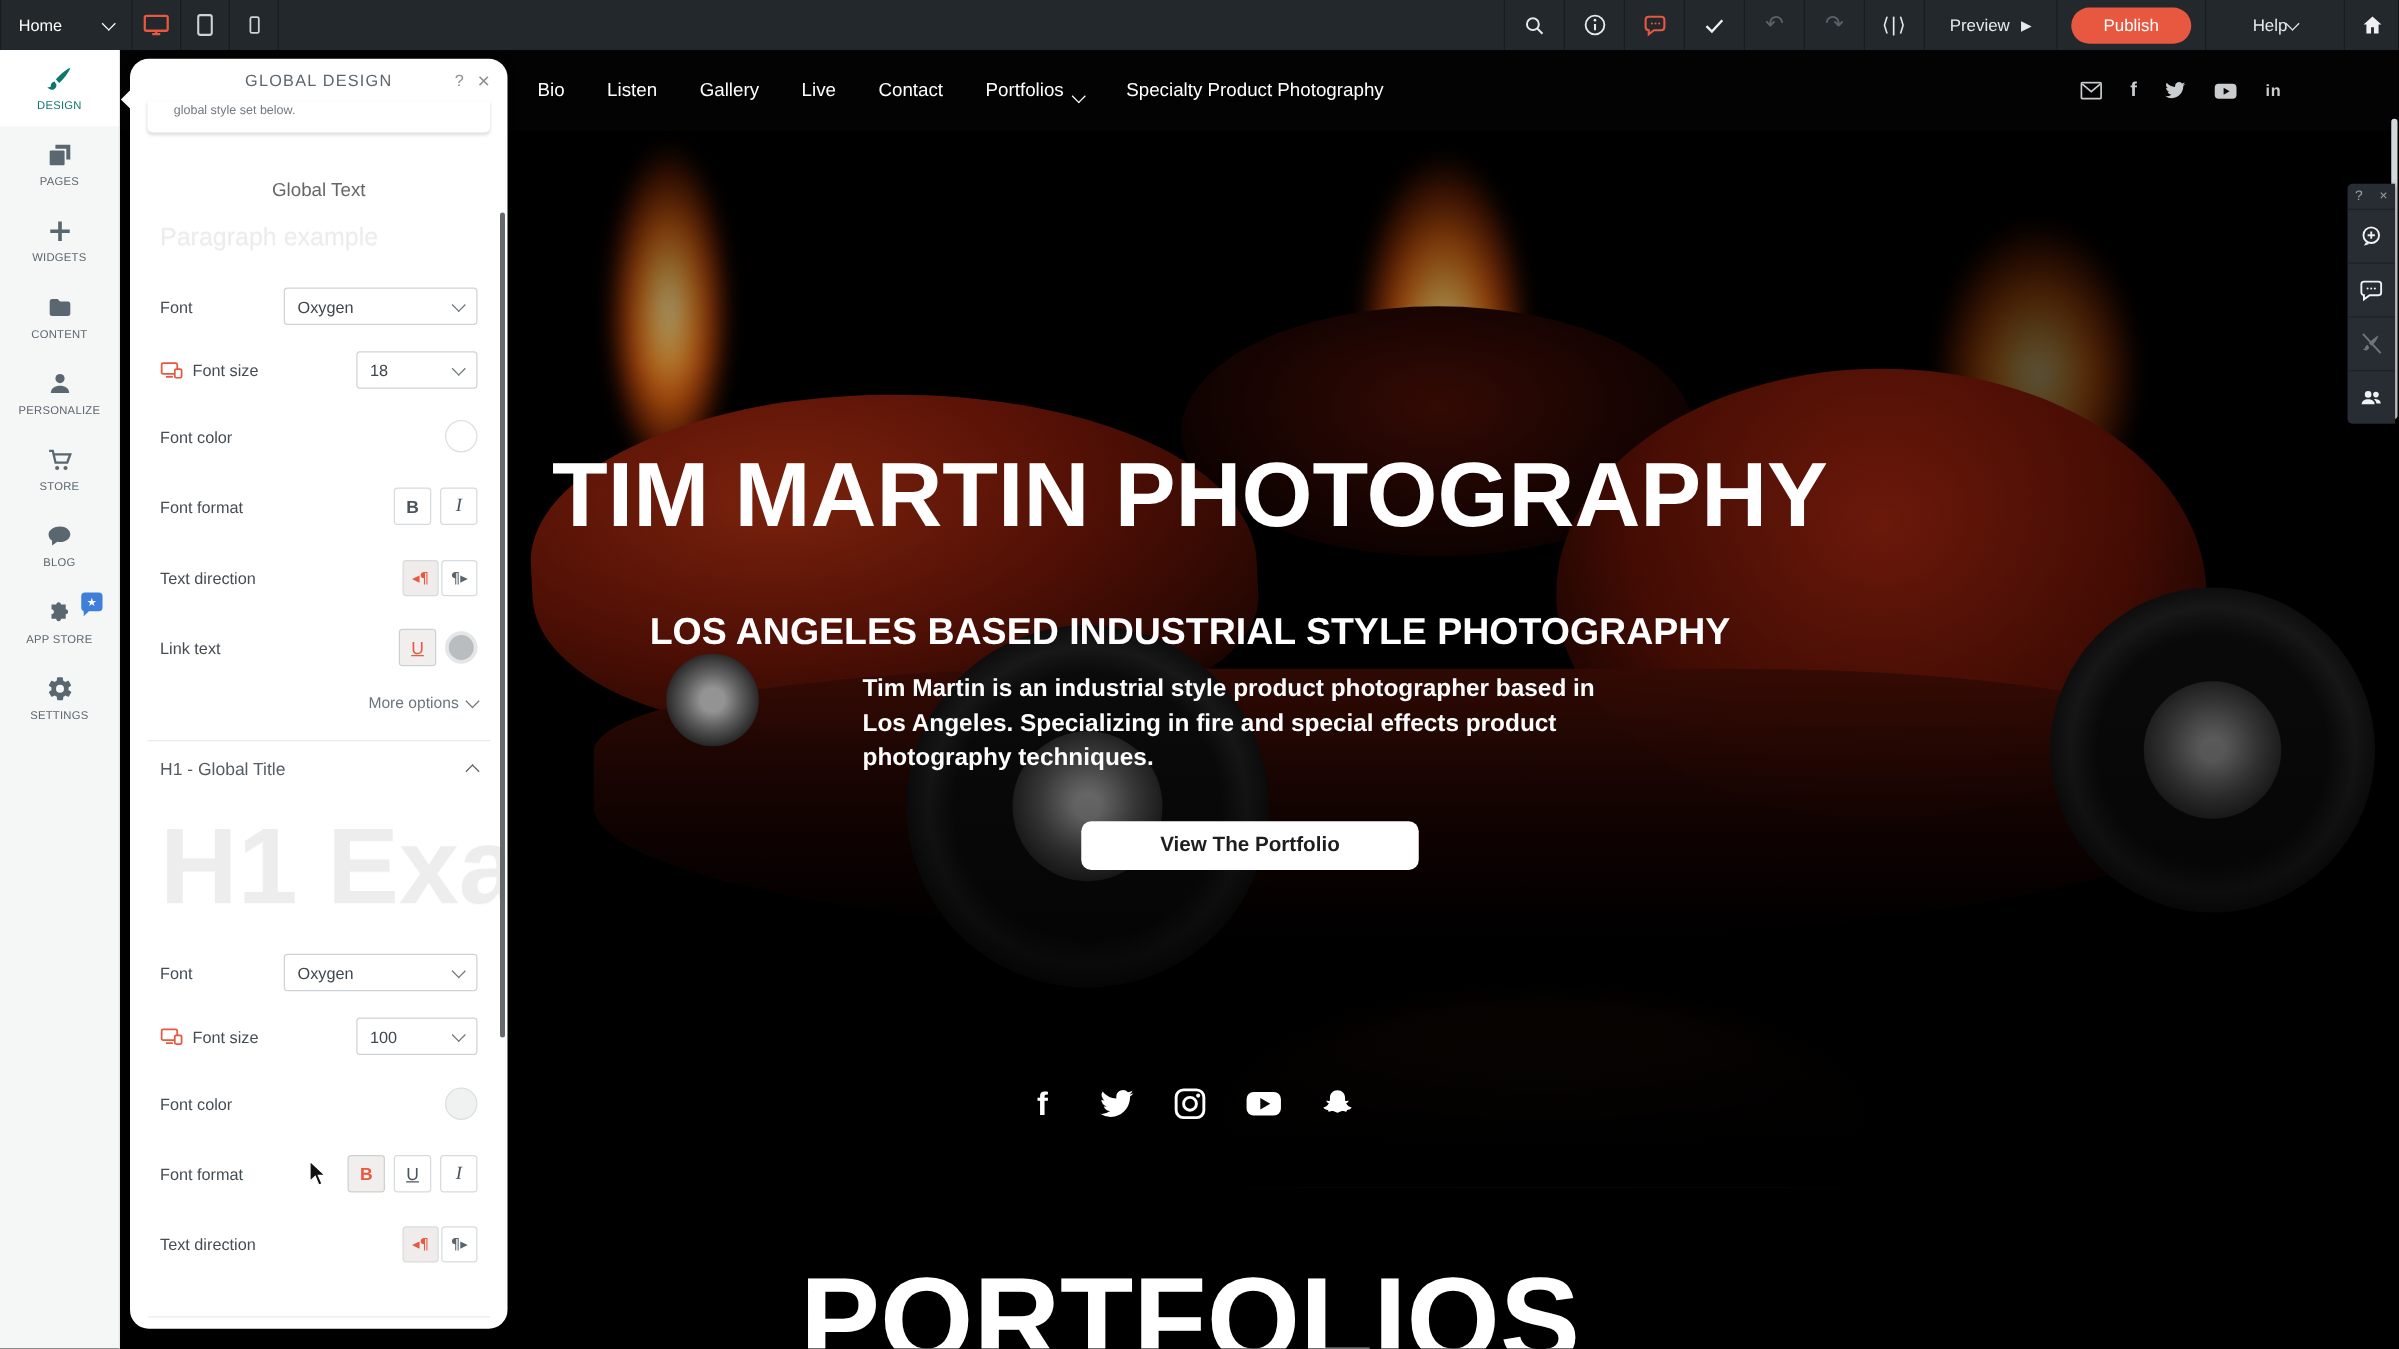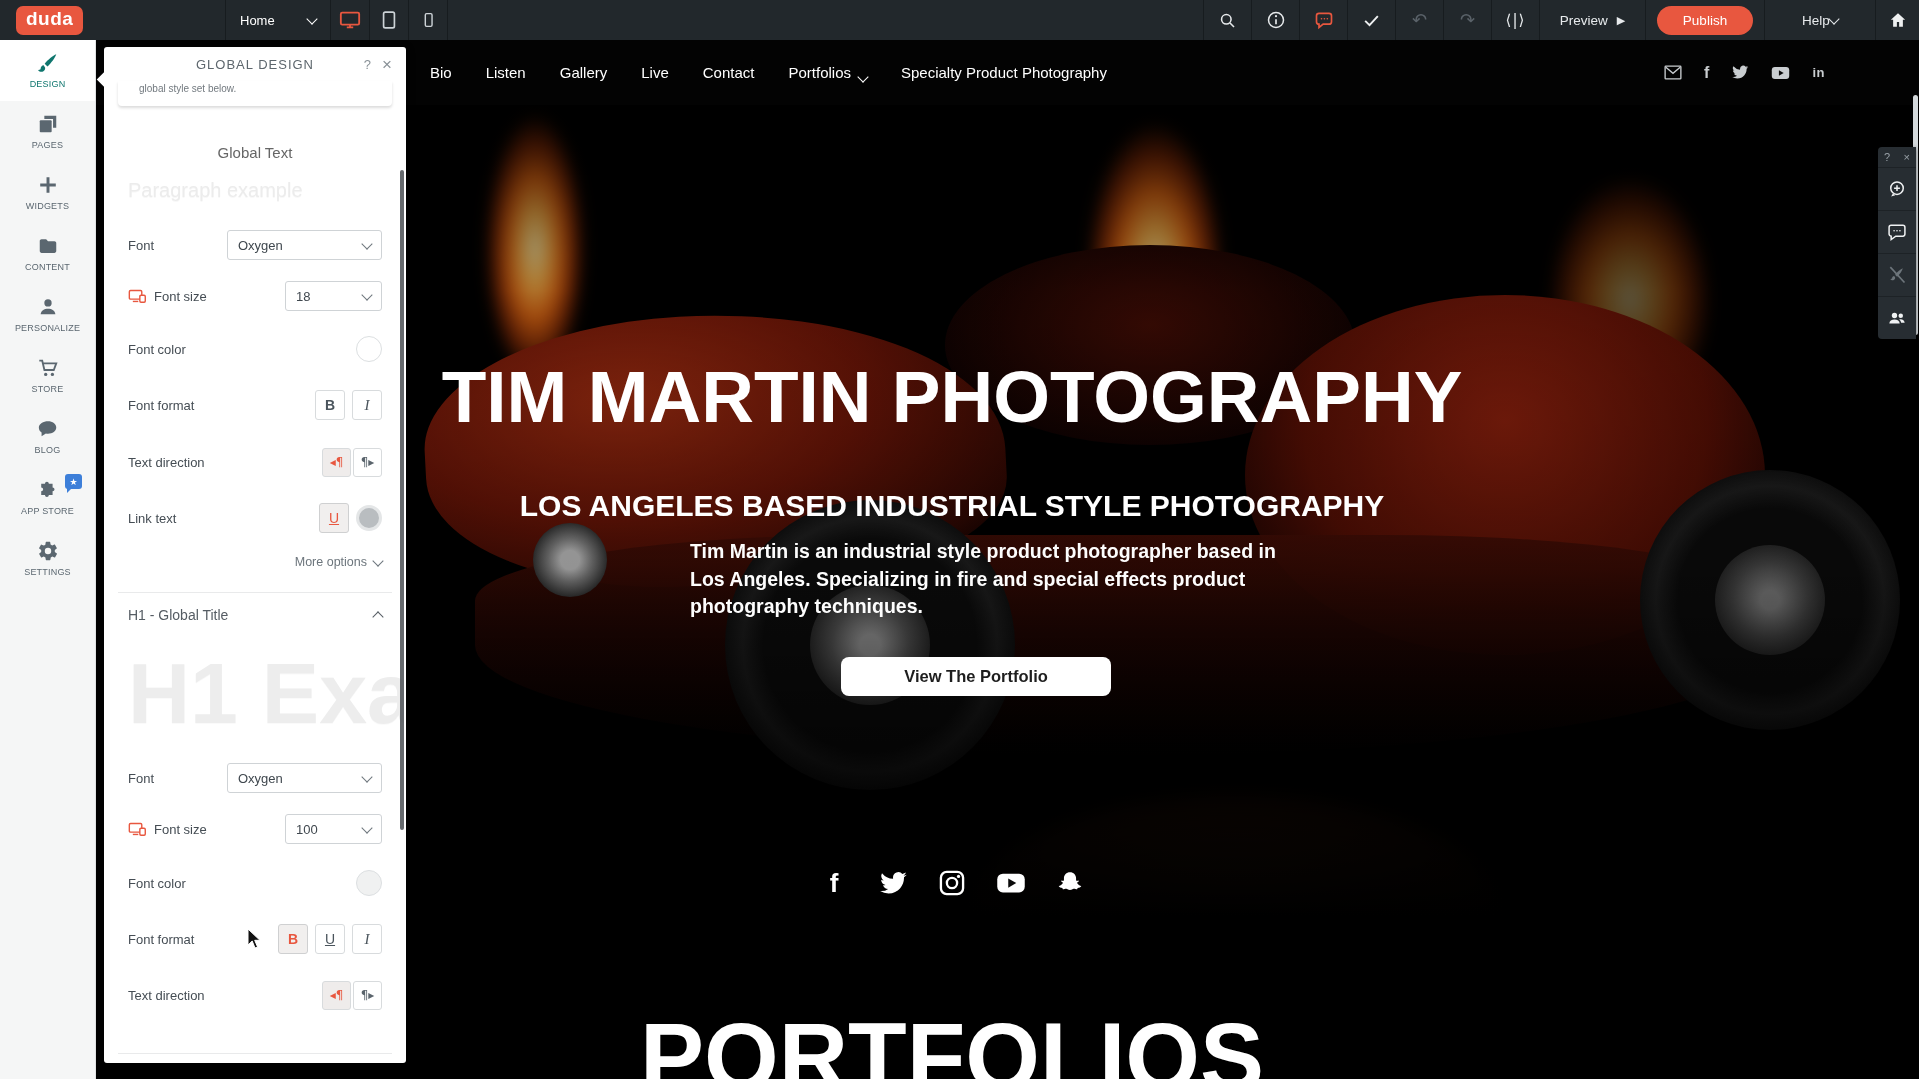--- a/index.html
+++ b/index.html
@@ -45,38 +45,38 @@
   
   .hero{position:absolute;left:0;top:65px;right:0;height:845px;background:#000;overflow:hidden;}
   .flame{position:absolute;border-radius:50%;filter:blur(7px);
     background:radial-gradient(ellipse 50% 48% at 50% 55%, #ffeaa9 0%, #ffb84d 24%, #e86a12 48%, #7a2605 72%, rgba(0,0,0,0) 92%);}
   .car{position:absolute;}
   .shade{position:absolute;inset:0;z-index:2;
     background:linear-gradient(180deg, rgba(0,0,0,.62) 0%, rgba(0,0,0,.30) 22%, rgba(0,0,0,.38) 55%, rgba(0,0,0,.72) 78%, #000 96%);}
   .hero-title{position:absolute;z-index:5;top:250px;left:0;right:110px;text-align:center;color:#fff;font-size:73px;font-weight:bold;letter-spacing:0;}
   .hero-sub{position:absolute;z-index:5;top:384px;left:0;right:110px;text-align:center;color:#fff;font-size:30px;font-weight:bold;}
   .hero-desc{position:absolute;z-index:5;top:433px;left:595px;width:590px;color:#fdfdfd;font-size:19.5px;font-weight:bold;line-height:27.5px;}
-  .hero-btn{position:absolute;z-index:5;top:552px;left:746px;width:270px;height:39px;background:#fff;border:none;border-radius:8px;
+  .hero-btn{position:absolute;z-index:5;top:552px;left:770px;width:270px;height:39px;background:#fff;border:none;border-radius:8px;
     font-family:inherit;font-size:16.5px;font-weight:bold;color:#1e1e1e;cursor:pointer;}
   .hero-follow{position:absolute;z-index:5;top:733px;left:0;right:110px;text-align:center;color:#eaeaea;font-size:15.5px;}
   .hero-social{position:absolute;z-index:5;top:757px;left:0;right:110px;display:flex;justify-content:center;gap:17px;color:#fff;}
   .hero-social .sico{width:42px;height:42px;display:flex;align-items:center;justify-content:center;cursor:pointer;}
   .hero-social .fb-letter{font-size:26px;}
   
   .portfolios{position:absolute;left:0;top:910px;right:0;bottom:0;background:#000;overflow:hidden;}
   .portfolios-title{position:absolute;top:52px;left:0;right:110px;text-align:center;color:#fff;font-size:96px;font-weight:bold;white-space:nowrap;}
   
   .pv-scroll{position:absolute;right:1px;top:55px;width:5px;height:240px;background:#d4d9dc;border-radius:3px;z-index:60;}
   
   .fb-toolbar{position:absolute;left:1878px;top:147px;width:38px;background:#272d32;border-radius:4px 0 0 4px;z-index:70;box-shadow:0 1px 4px rgba(0,0,0,.5);}
   .fb-head{height:20px;display:flex;align-items:center;justify-content:space-between;padding:0 6px;color:#9aa2a8;font-size:11px;}
   .fb-btn{height:42px;border-top:1px solid #1d2226;display:flex;align-items:center;justify-content:center;color:#f0f2f3;cursor:pointer;}
   .fb-btn.dim{color:#6d757b;}
   
-  .panel{position:absolute;left:104px;top:47px;width:302px;height:1016px;background:#fff;border-radius:3px;z-index:60;
+  .panel{position:absolute;left:104px;top:47px;width:302px;height:1016px;background:#fff;border-radius:15px;z-index:60;
     box-shadow:0 2px 8px rgba(0,0,0,.35);}
   .panel-notch{position:absolute;left:-5px;top:27px;width:11px;height:11px;background:#fff;transform:rotate(45deg);}
   .panel-head{height:34px;display:flex;align-items:center;justify-content:center;position:relative;color:#5d666d;font-size:13px;letter-spacing:1px;}
   .panel-q{position:absolute;right:34px;color:#8a9298;font-size:13px;cursor:pointer;}
   .panel-x{position:absolute;right:13px;color:#8a9298;font-size:17px;line-height:1;cursor:pointer;}
   .panel-note{margin:0 14px;height:25px;background:#fff;border-radius:0 0 4px 4px;box-shadow:0 2px 3px rgba(0,0,0,.14);
     color:#72797f;font-size:10px;padding-left:21px;overflow:hidden;line-height:15px;}
   .sec-head{position:absolute;left:0;right:0;text-align:center;color:#666;font-size:15px;}
   .pg-example{position:absolute;left:24px;font-size:20px;color:#ececec;text-shadow:0 1px 0 #f8f8f8;}
   .row{position:absolute;left:24px;right:24px;height:30px;display:flex;align-items:center;justify-content:space-between;}
@@ -107,23 +107,20 @@
     font-size:86px;font-weight:bold;color:#ededed;text-shadow:0 1px 0 #fafafa;line-height:112px;}
   .resp-ico{display:flex;align-items:center;}
   .panel-scroll{position:absolute;right:2px;top:123px;width:4px;height:660px;background:#4a4f54;border-radius:2px;opacity:.85;}
   
   .cursor{position:absolute;left:247px;top:928px;z-index:100;pointer-events:none;}
 </style>
 </head>
 <body>
 
 <div class="topbar">
-  <div class="tb-logo-wrap">
-    <span class="tb-logo">duda</span>
-  </div>
   <div class="tb-cell tb-home">
     <span>Home</span>
     <span class="chev down"></span>
   </div>
   <div class="tb-cell tb-dev">
     <svg width="24" height="22" viewBox="0 0 24 24">
         <g stroke="#e8573f" stroke-width="2" fill="none">
           <rect x="2" y="4" width="20" height="13" rx="1.5"></rect>
           <path d="M8.5 20h7M12 17.5v2.5"></path>
         </g>

